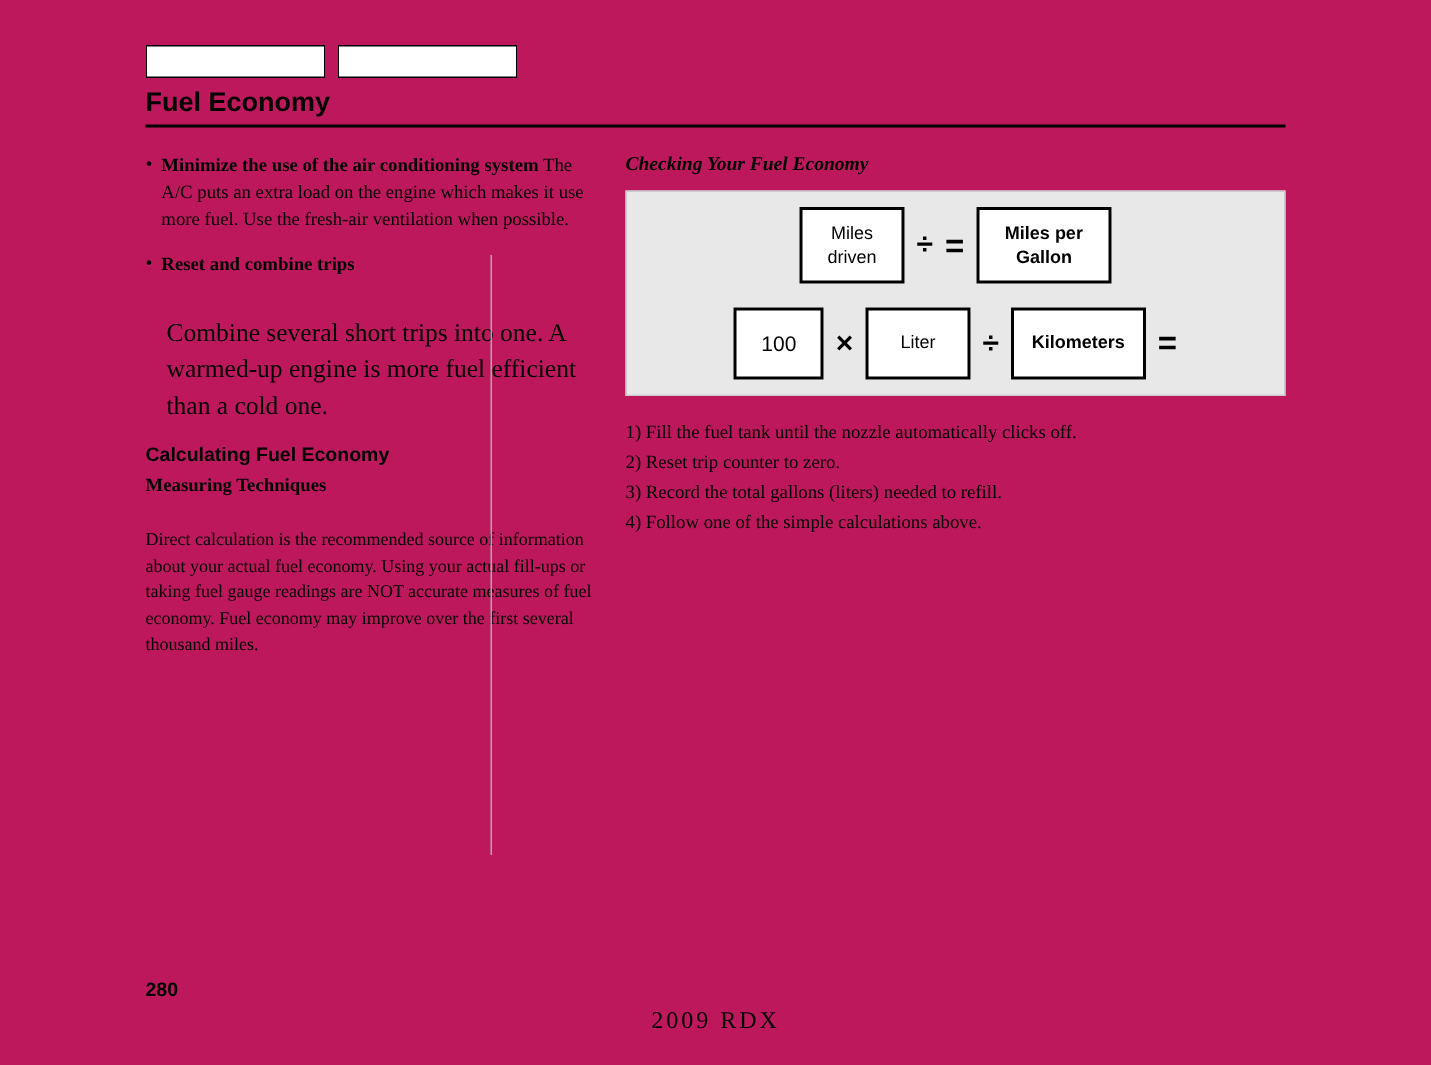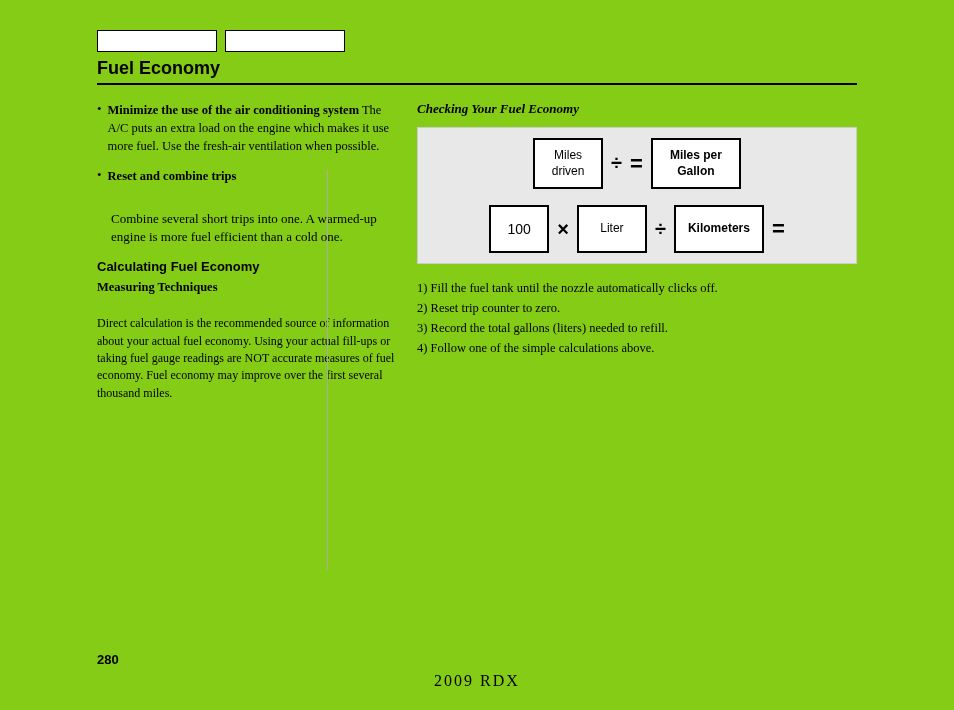--- a/index.html
+++ b/index.html
@@ -14,21 +14,21 @@
       font-size: 13px;
       color: #000000;
       width: 954px;
       height: 710px;
       overflow: hidden;
     }
 
     .page-container {
       width: 954px;
       height: 710px;
-      background: #84cc16;
+      background: #be185d;
       position: relative;
       display: flex;
       flex-direction: column;
       align-items: flex-end;
     }
 
     .page-content {
       width: 760px;
       margin: 0 auto;
       padding-top: 30px;
@@ -93,21 +93,21 @@
     .bullet-text {
       font-size: 12.5px;
       line-height: 1.45;
     }
 
     .bullet-bold {
       font-weight: bold;
     }
 
     .sub-text {
-      font-size: 13px;
+      font-size: 17px;
       line-height: 1.45;
       margin-left: 14px;
       margin-bottom: 8px;
       margin-top: 24px;
     }
 
     .calc-title {
       font-size: 13px;
       font-weight: bold;
       font-family: Arial, Helvetica, sans-serif;

